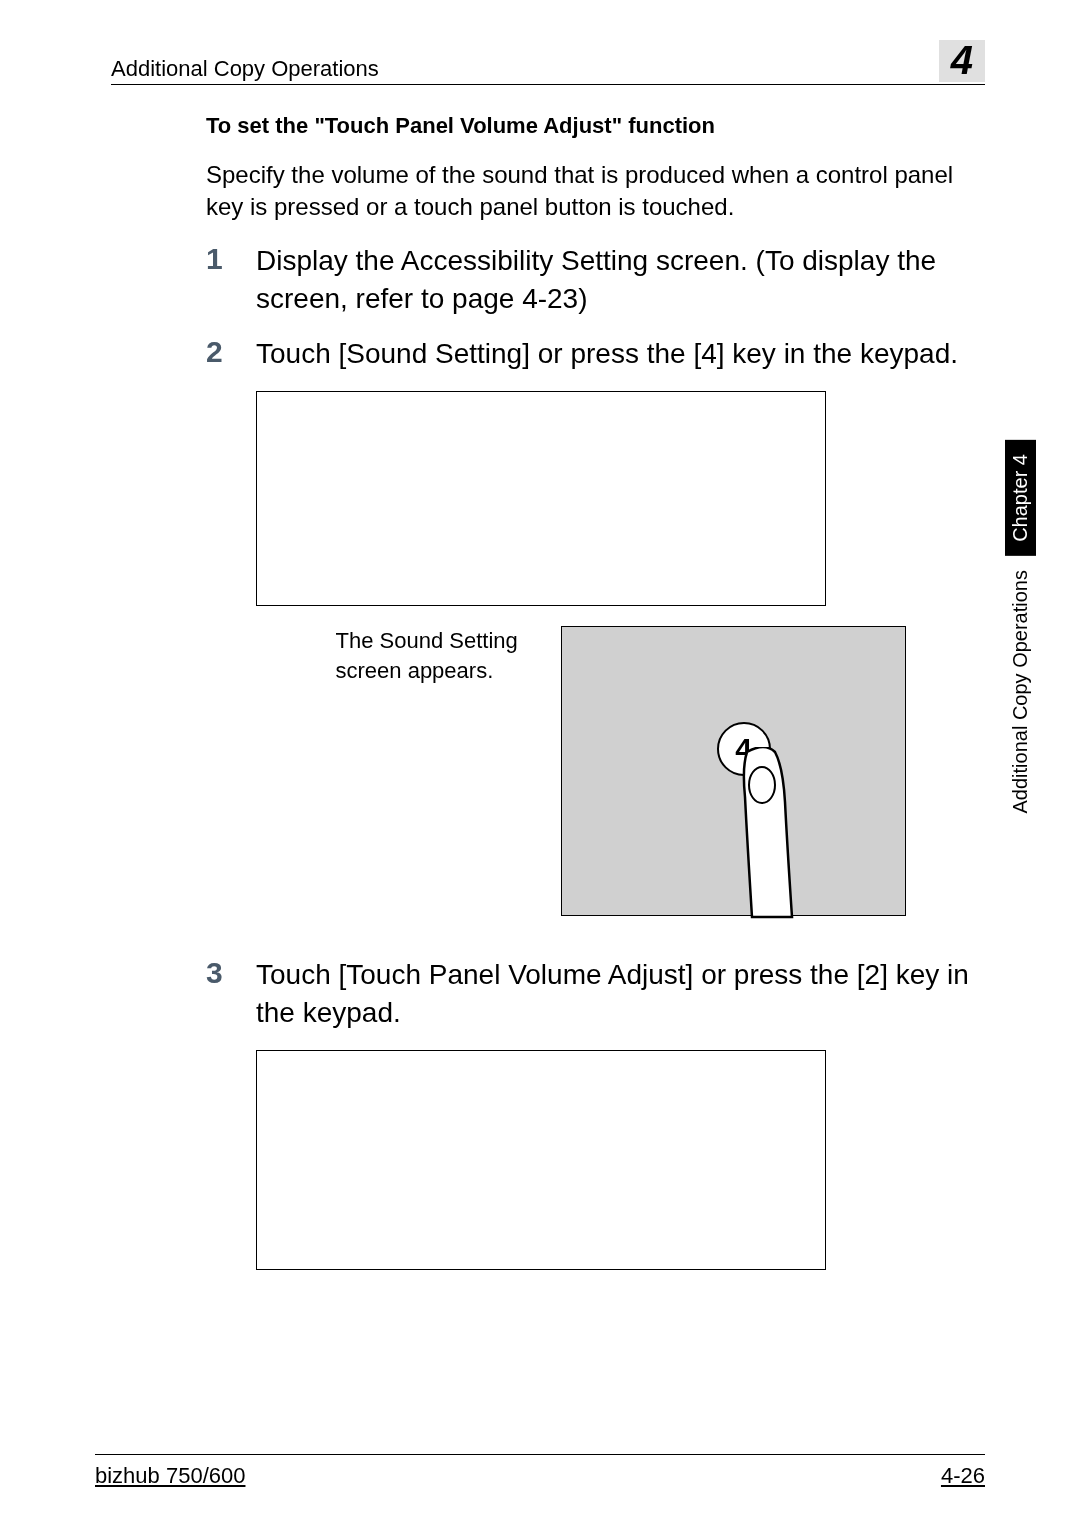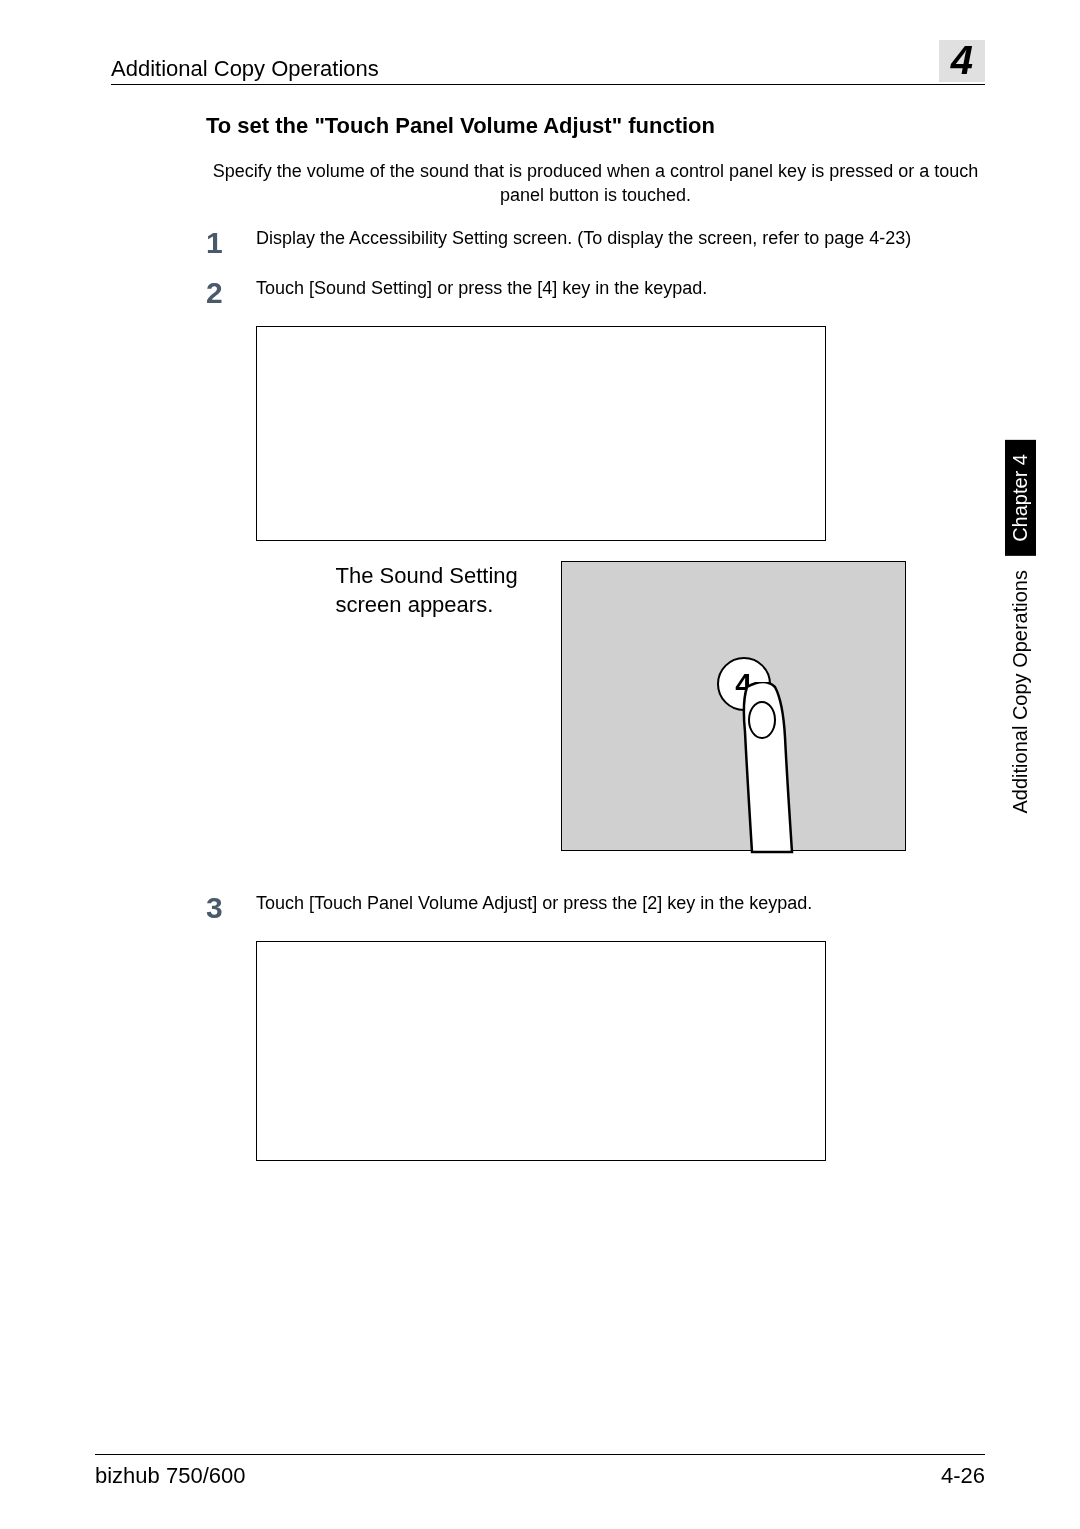--- a/index.html
+++ b/index.html
@@ -41,40 +41,39 @@
     }
     .content {
       padding-left: 95px;
     }
     .section-heading {
       font-size: 22px;
       font-weight: bold;
       margin-bottom: 20px;
     }
     .body-text {
-      font-size: 18px;
+      font-size: 24px;
       line-height: 1.35;
       margin-bottom: 18px;
-      text-align: center;
     }
     .step-row {
       display: flex;
       margin-bottom: 18px;
     }
     .step-num {
       font-size: 30px;
       font-weight: bold;
       color: #4a5a6a;
       width: 50px;
       flex-shrink: 0;
       line-height: 1;
       padding-top: 2px;
     }
     .step-text {
-      font-size: 18px;
+      font-size: 28px;
       line-height: 1.35;
       flex: 1;
     }
     .figure-placeholder {
       border: 1px solid #000;
       margin-left: 50px;
       margin-bottom: 20px;
     }
     .figure-1 {
       width: 570px;
@@ -126,20 +125,21 @@
     .footer-row {
       position: absolute;
       bottom: 40px;
       left: 95px;
       right: 95px;
       border-top: 1px solid #000;
       padding-top: 8px;
       display: flex;
       justify-content: space-between;
       font-size: 22px;
+      text-decoration: underline;
     }
     .side-tab {
       position: absolute;
       right: 42px;
       top: 440px;
       width: 35px;
       display: flex;
       flex-direction: column;
       align-items: center;
     }

